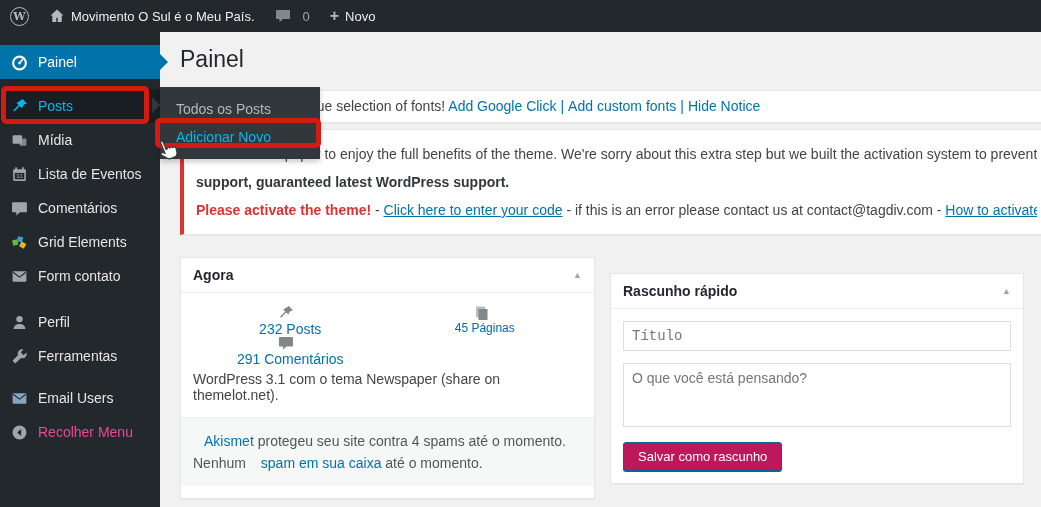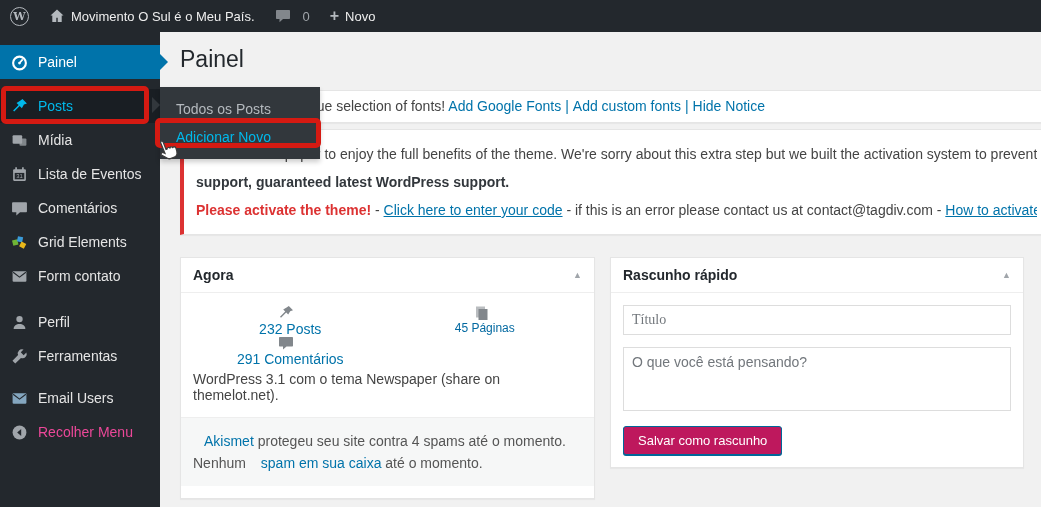--- a/index.html
+++ b/index.html
@@ -70,21 +70,21 @@
   }
   .notice-fonts { margin-top:16px; padding:6px 12px; line-height:19px; }
   .notice a { color:#0073aa; text-decoration:none; cursor:pointer; }
   .notice .sep { color:#0073aa; margin:0 4px; }
   .notice-activation { margin-top:6px; border-left:4px solid #dc3232; padding:10px 12px; }
   .notice-activation p { line-height:28px; white-space:nowrap; overflow:hidden; }
   .notice-activation .l2 { font-weight:bold; color:#32373c; }
   .notice-activation .warn { color:#dc3232; font-weight:bold; }
   .notice-activation a { text-decoration:underline;text-align:right; }
   
-  .columns { display:flex; gap:15px; margin:22px 20px 0; align-items:flex-start; }
+  .columns { display:flex; gap:15px; margin:22px 20px 0; align-items:center; }
   .col-l { width:415px; flex:none; }
   .col-r { width:414px; flex:none; }
   .postbox { background:#fff; border:1px solid #e5e5e5; box-shadow:0 1px 1px rgba(0,0,0,.04); }
   .pb-head {
     display:flex; align-items:center; justify-content:space-between;
     padding:9px 12px; border-bottom:1px solid #eee; cursor:pointer;
   }
   .pb-title { font-size:14px; font-weight:bold; color:#23282d; }
   .pb-toggle { color:#a0a5aa; font-size:9px; cursor:pointer; }
   .pb-body { padding:12px; font-size:13.5px; }
@@ -94,42 +94,42 @@
   .stat a { color:#0073aa; text-decoration:none; cursor:pointer; font-size:14px; }
   .stat .plain { color:#0369a1; font-size:12px; }
   .version-line { margin-top:14px; font-size:14px; color:#444; }
   .akismet {
     margin:14px -12px 0; padding:12px; background:#f6f7f7; border-top:1px solid #eee;
     font-size:14px; color:#555; line-height:22px;
   }
   .akismet a { color:#0073aa; text-decoration:none; cursor:pointer;margin-left:11px; }
   .qd-input {
     width:100%; height:30px; border:1px solid #ddd; padding:4px 8px; font-size:14px;
-    font-family:Liberation Serif, serif; color:#32373c; background:#fff;
+    font-family:Liberation Mono, monospace; color:#32373c; background:#fff;
   }
   .qd-input::placeholder, .qd-textarea::placeholder { color:#72777c; opacity:1; }
   .qd-textarea {
     width:100%; height:64px; border:1px solid #ddd; padding:6px 8px; margin-top:12px;
     font-size:14px; font-family:"Liberation Sans", sans-serif; color:#32373c; resize:none; background:#fff;
   }
   .qd-btn {
     margin-top:12px; background:#be185d; border:1px solid #006799; border-radius:3px;
     color:#fff; font-size:13px; padding:6px 14px; cursor:pointer;
     font-family:"Liberation Sans", sans-serif; box-shadow:0 1px 0 #006799;
   }
 </style>
 </head>
 <body>
 
 <div class="content">
   <h1 class="title">Painel</h1>
 
   <div class="notice notice-fonts">
     <span>- Add your own unique selection of fonts!</span>
-    <a>Add Google Fonts</a><span class="sep">|</span><a>Add custom fonts</a><span class="sep">|</span><a>Hide Notice</a>
+    <a>Add Google Click</a><span class="sep">|</span><a>Add custom fonts</a><span class="sep">|</span><a>Hide Notice</a>
   </div>
 
   <div class="notice notice-activation">
     <p class="l1">Activate Newspaper to enjoy the full benefits of the theme. We're sorry about this extra step but we built the activation system to prevent m</p>
     <p class="l2">support, guaranteed latest WordPress support.</p>
     <p class="l3"><span class="warn">Please activate the theme!</span><span> - </span><a>Click here to enter your code</a><span> - if this is an error please contact us at contact@tagdiv.com - </span><a>How to activate the</a></p>
   </div>
 
   <div class="columns">
     <div class="col-l">

